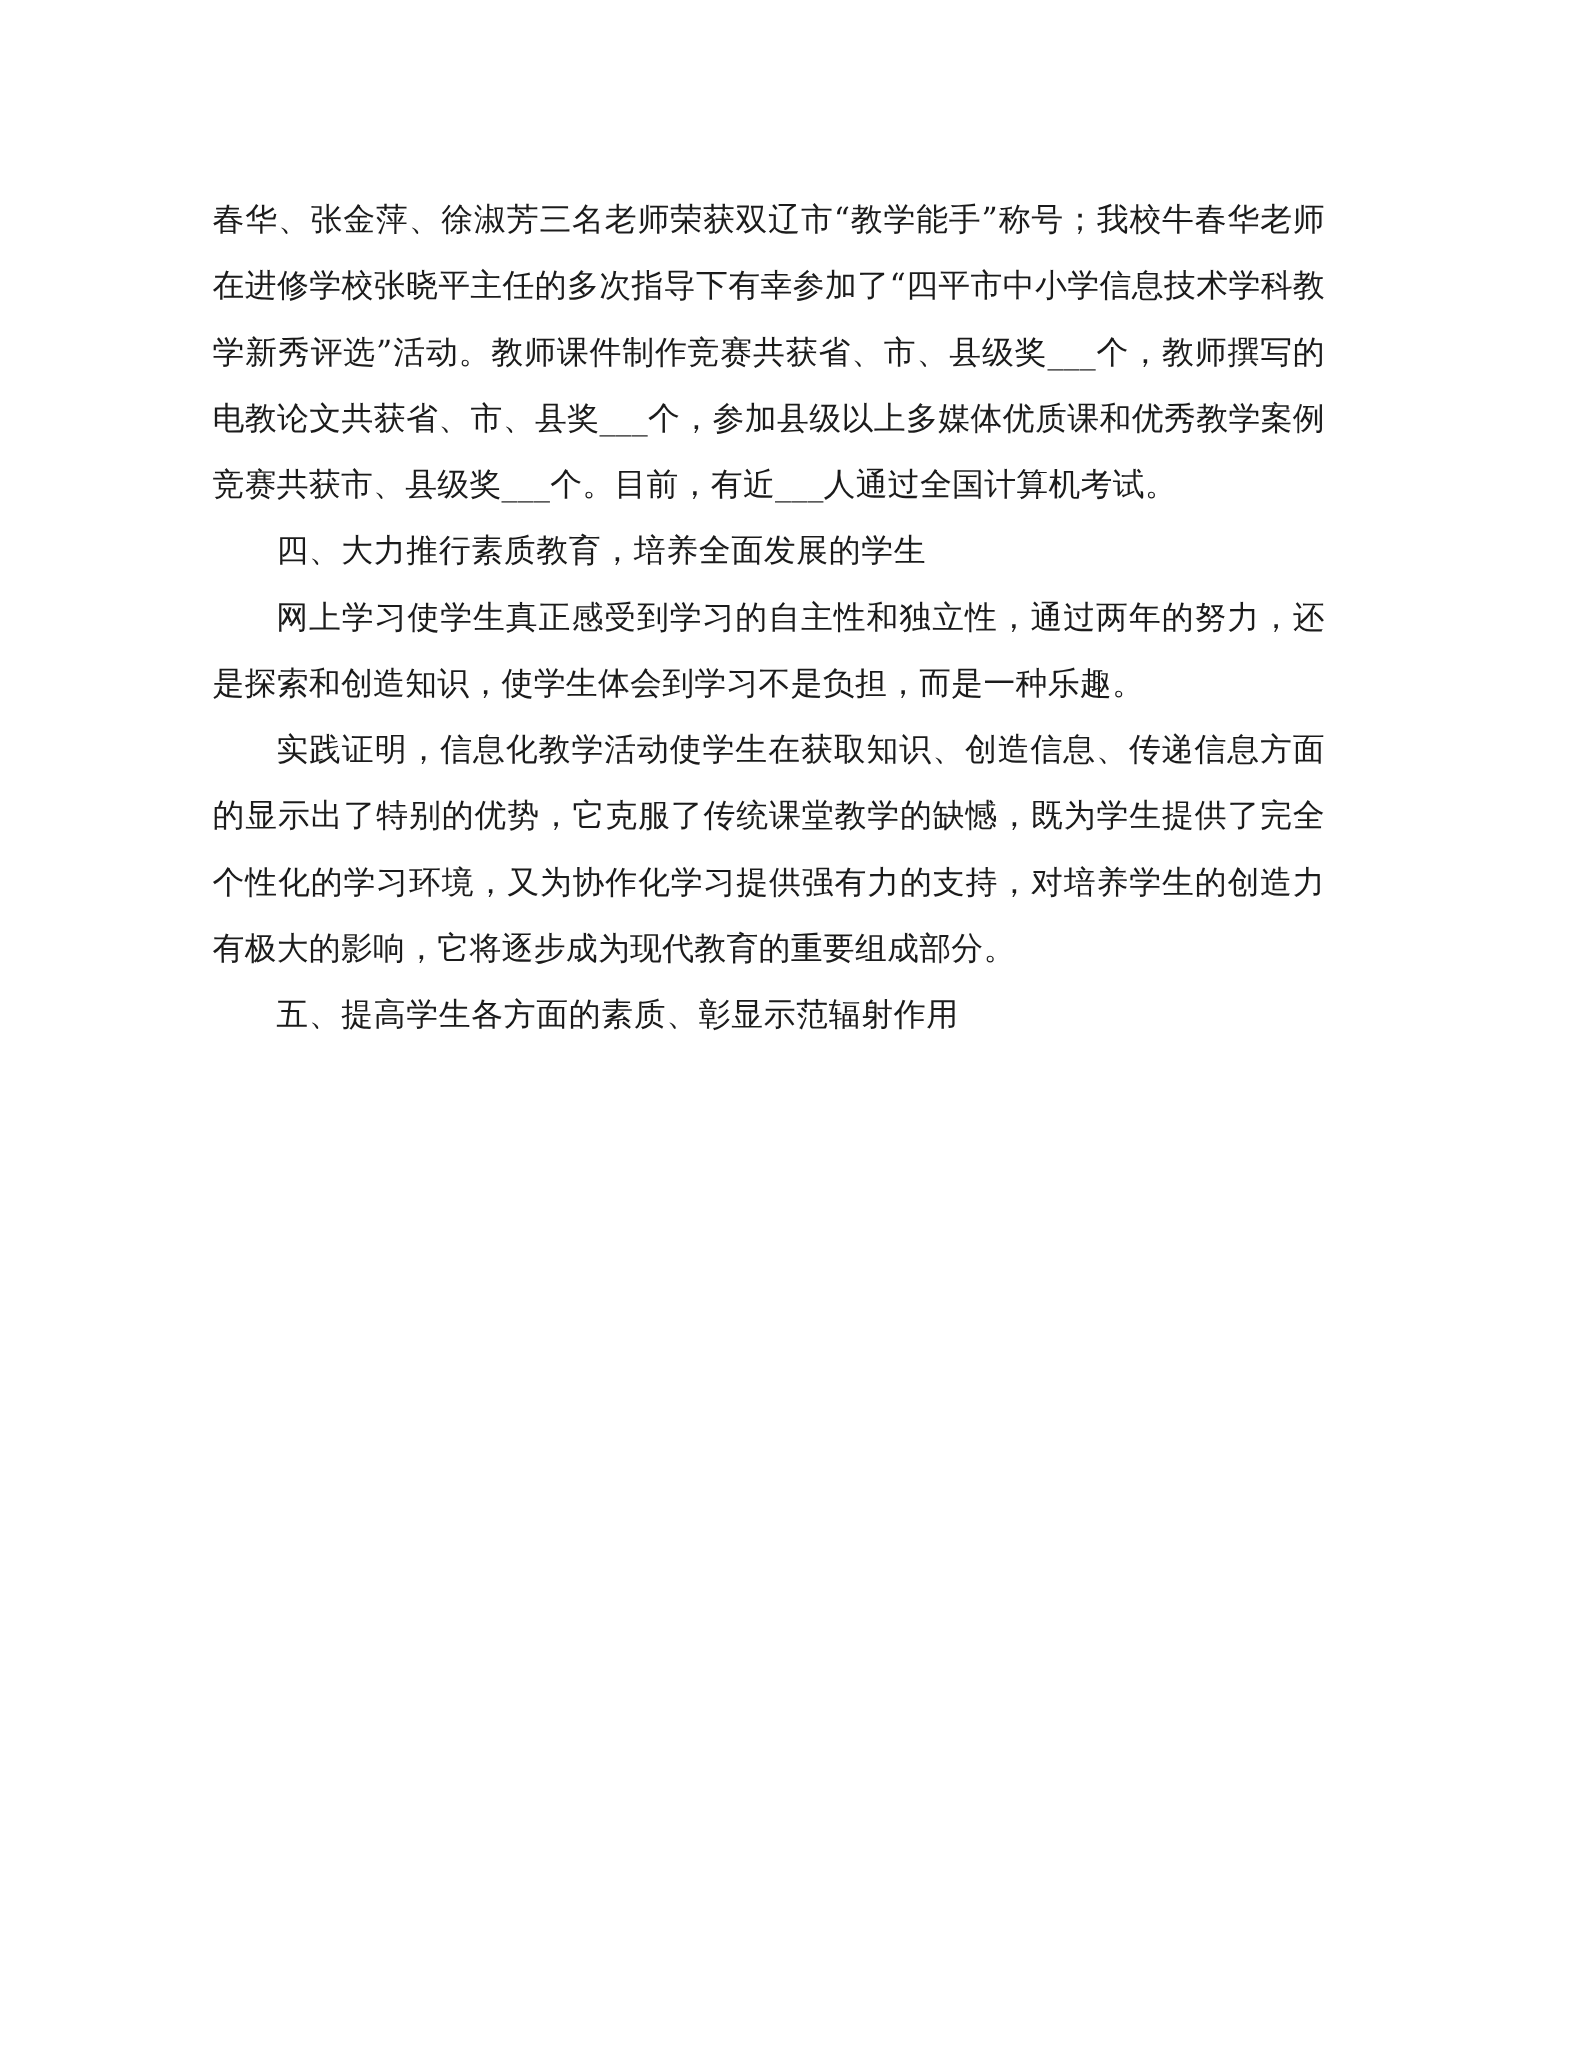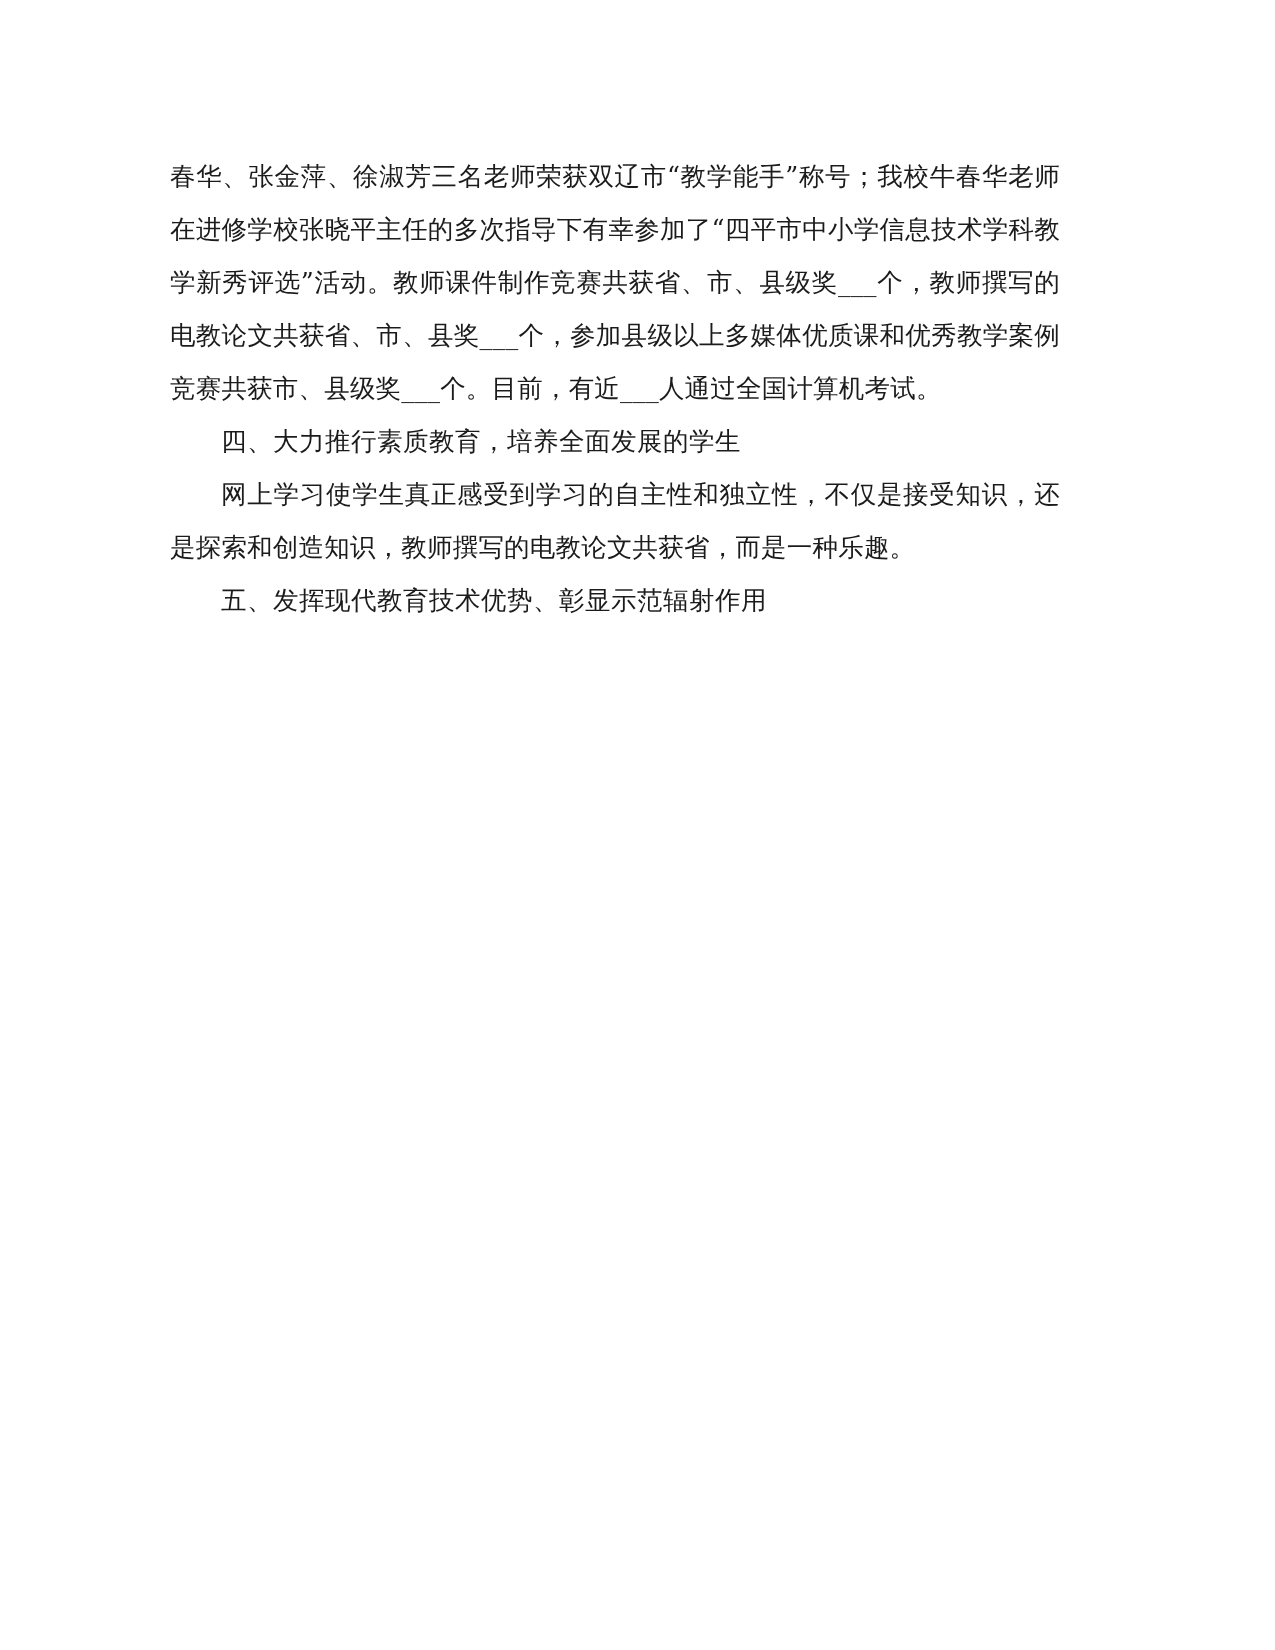--- a/index.html
+++ b/index.html
@@ -48,20 +48,21 @@
 <body>
 
 <div class="page">
   <div class="doc-body">
 
     <p class="para-cont">春华、张金萍、徐淑芳三名老师荣获双辽市“教学能手”称号；我校牛春华老师在进修学校张晓平主任的多次指导下有幸参加了“四平市中小学信息技术学科教学新秀评选”活动。教师课件制作竞赛共获省、市、县级奖___个，教师撰写的电教论文共获省、市、县奖___个，参加县级以上多媒体优质课和优秀教学案例竞赛共获市、县级奖___个。目前，有近___人通过全国计算机考试。</p>
 
     <p class="heading">四、大力推行素质教育，培养全面发展的学生</p>
 
 
-    <p class="para">网上学习使学生真正感受到学习的自主性和独立性，不仅是接受知识，还是探索和创造知识，教师撰写的电教论文共获省，而是一种乐趣。</p>
+    <p class="para">网上学习使学生真正感受到学习的自主性和独立性，通过两年的努力，还是探索和创造知识，使学生体会到学习不是负担，而是一种乐趣。</p>
 
+    <p class="para">实践证明，信息化教学活动使学生在获取知识、创造信息、传递信息方面的显示出了特别的优势，它克服了传统课堂教学的缺憾，既为学生提供了完全个性化的学习环境，又为协作化学习提供强有力的支持，对培养学生的创造力有极大的影响，它将逐步成为现代教育的重要组成部分。</p>
 
-    <p class="heading">五、发挥现代教育技术优势、彰显示范辐射作用</p>
+    <p class="heading">五、提高学生各方面的素质、彰显示范辐射作用</p>
 
 
   </div>
 </div>
 
 </body></html>

